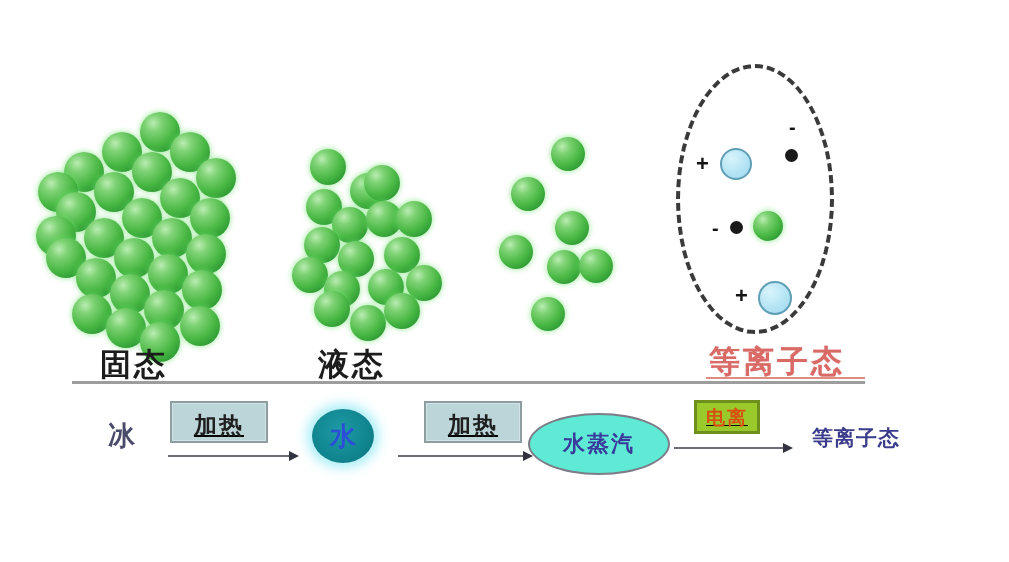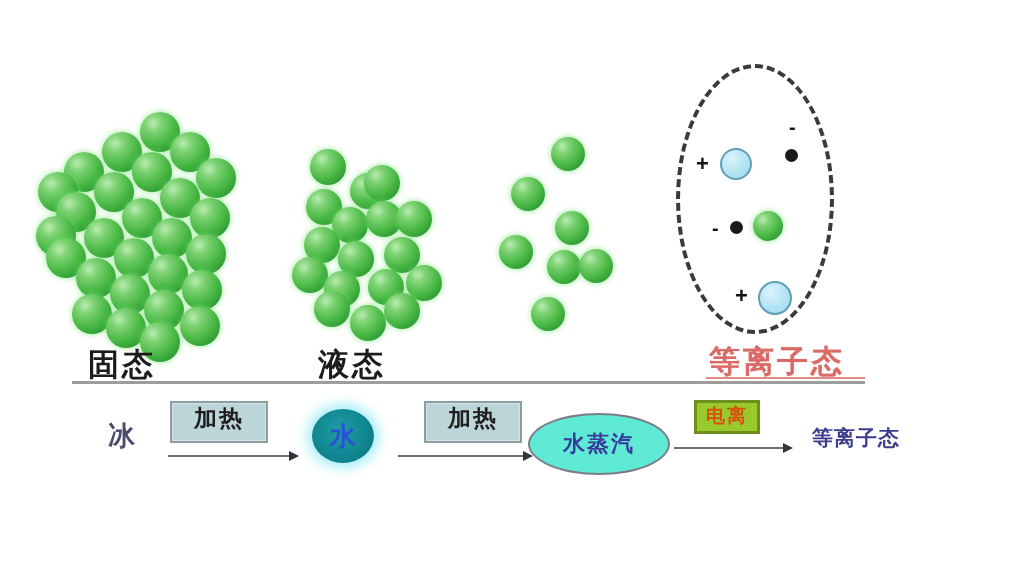--- a/index.html
+++ b/index.html
@@ -93,23 +93,24 @@
     font-size: 27px;
     font-weight: bold;
     white-space: nowrap;
   }
   .ice-text { color: #4a4a6a; }
   .plasma-text { color: #3c3c8c; font-size: 21px; letter-spacing: 1px; }
 
   .proc-box {
     position: absolute;
     display: flex;
-    align-items: flex-start;
+    align-items: flex-end;
     justify-content: center;
     box-sizing: border-box;
+    text-decoration: underline;
   }
   .box-heat {
     background: #bcd5d8;
     border: 2px solid #8d9ea1;
     box-shadow: inset 0 0 0 1px rgba(255,255,255,0.35);
   }
   .box-heat span {
     font-family: "DejaVu Sans", "Liberation Sans", sans-serif;
     font-size: 23px;
     font-weight: bold;
@@ -257,21 +258,21 @@
   <span class="sign" style="left:789px; top:117px; font-size:20px;">-</span>
   <div class="electron" style="left:785px; top:149px; width:13px; height:13px;"></div>
 
   <span class="sign" style="left:712px; top:218px; font-size:20px;">-</span>
   <div class="electron" style="left:730px; top:221px; width:13px; height:13px;"></div>
   <div class="ball" style="position:absolute; left:753px; top:211px; width:30px; height:30px;"></div>
 
   <span class="sign" style="left:735px; top:285px; font-size:22px;">+</span>
   <div class="ion" style="left:758px; top:281px; width:30px; height:30px;"></div>
 
-  <div class="state-label" style="left:88px; top:344px;">固态</div>
+  <div class="state-label" style="left:100px; top:344px;">固态</div>
   <div class="state-label" style="left:318px; top:344px;">液态</div>
   <div class="state-label plasma" style="left:709px; top:341px;">等离子态</div>
 
   <div class="divider" style="left:72px; top:381px; width:793px;"></div>
   <div class="divider-red" style="left:706px; top:377px; width:159px;"></div>
 
   <div class="proc-text ice-text" style="left:108px; top:418px;">冰</div>
 
   <div class="proc-box box-heat" style="left:170px; top:401px; width:98px; height:42px;">
     <span>加热</span>

